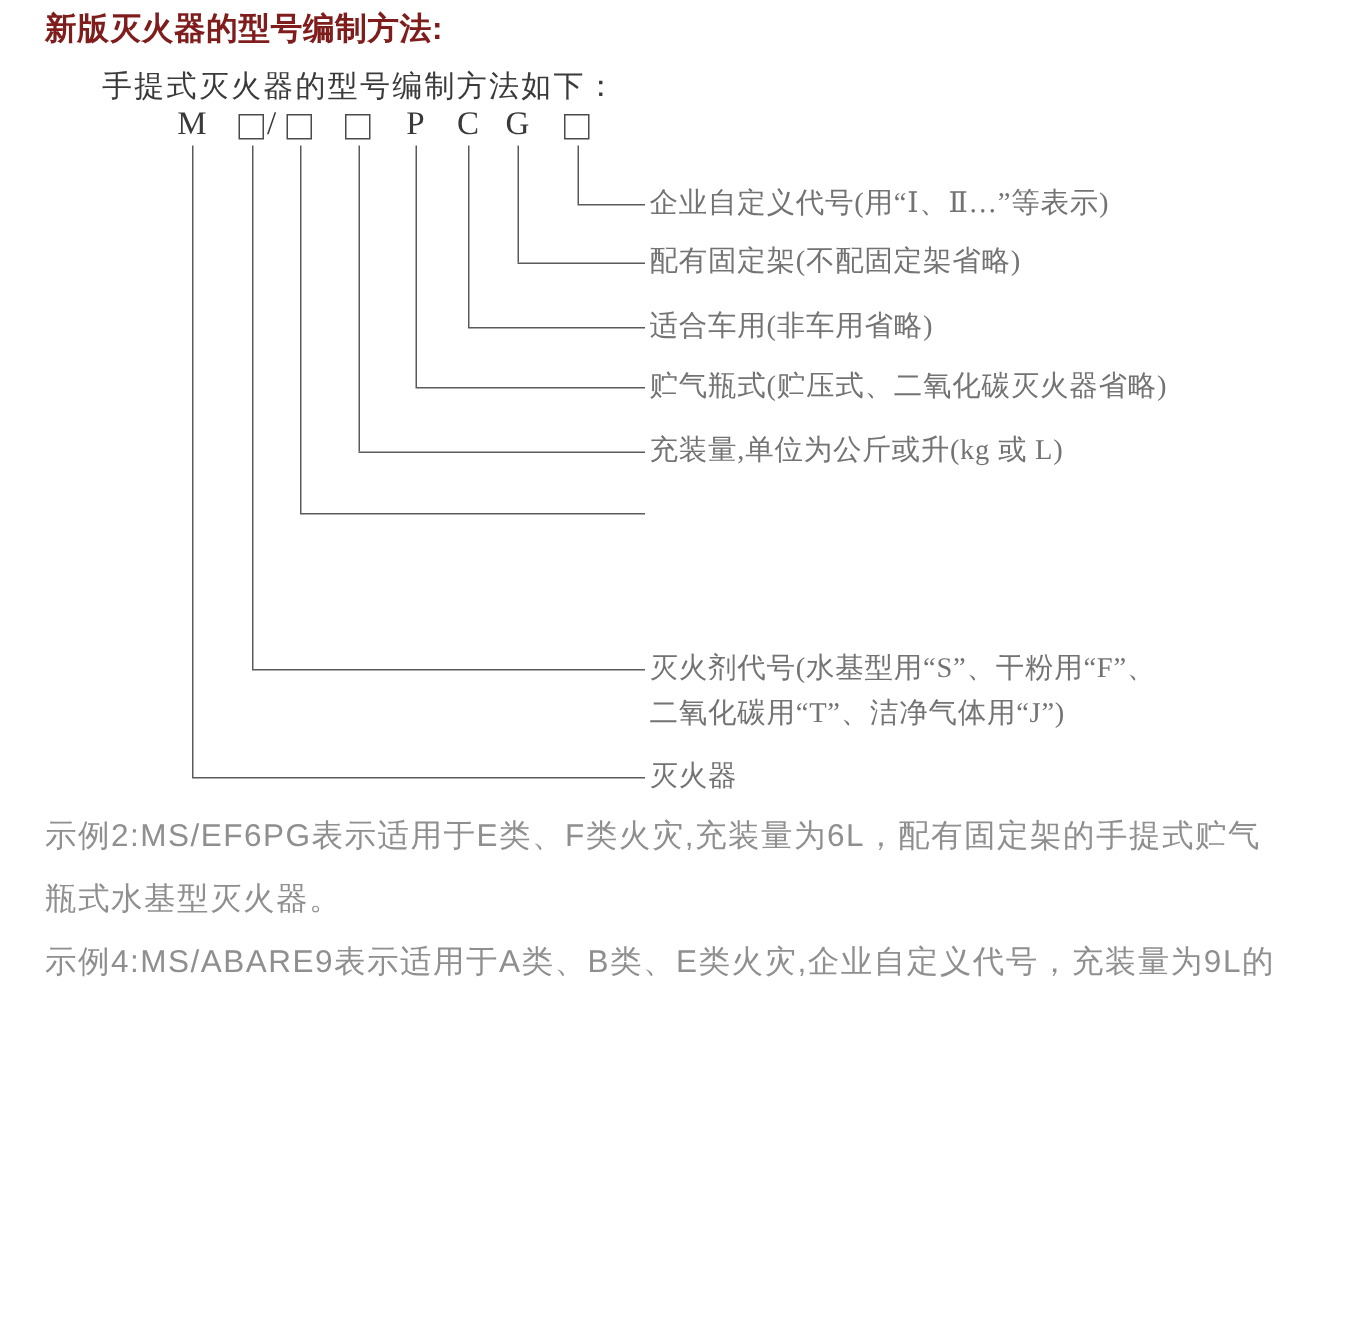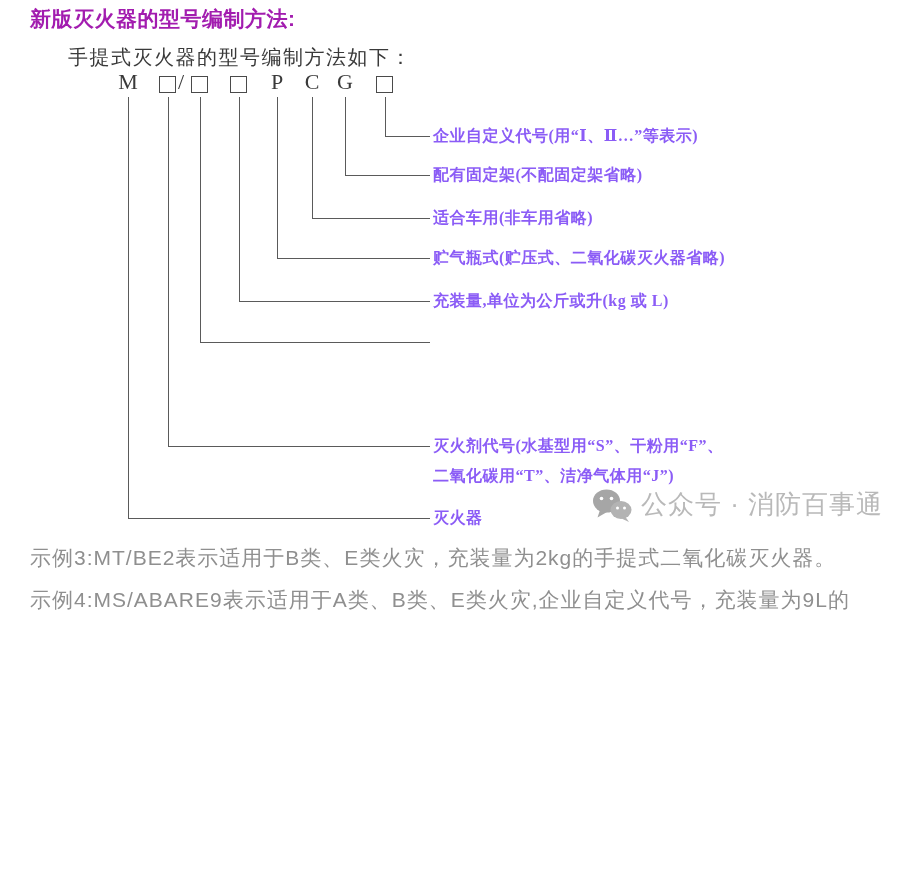--- a/index.html
+++ b/index.html
@@ -11,21 +11,21 @@
     overflow: hidden;
     font-family: "Liberation Sans", sans-serif;
   }
   .page-title {
     position: absolute;
     left: 30px;
     top: 5px;
     margin: 0;
     font-size: 21px;
     font-weight: bold;
-    color: #a21caf;
+    color: #7f1d1d;
     letter-spacing: 0.5px;
     font-family: "Liberation Sans", sans-serif;
   }
   
   .diagram {
     position: absolute;
     left: 0; top: 0;
     width: 907px; height: 535px;
     font-family: "Liberation Serif", "DejaVu Serif", serif;
     color: #3a3a3a;
@@ -50,26 +50,25 @@
     width: 15px;
     height: 15px;
     border: 1.5px solid #4a4a4a;
     background: transparent;
   }
   .vline { position: absolute; width: 1px; background: #5a5a5a; }
   .hline { position: absolute; height: 1px; background: #5a5a5a; }
   .lbl {
     position: absolute;
     left: 433px;
-    font-size: 16px;
+    font-size: 19px;
     line-height: 30px;
     letter-spacing: 0.5px;
     white-space: pre-line;
-    color: #8b5cf6;
-    font-weight: bold;
+    color: #737373;
   }
   
   .watermark {
     position: absolute;
     left: 592px;
     top: 487px;
     display: flex;
     align-items: center;
     gap: 9px;
   }
@@ -135,32 +134,19 @@
     <div class="lbl" style="top:121px">企业自定义代号(用“Ⅰ、Ⅱ…”等表示)</div>
     <div class="lbl" style="top:203px">适合车用(非车用省略)</div>
     <div class="lbl" style="top:160px">配有固定架(不配固定架省略)</div>
     <div class="lbl" style="top:286px">充装量,单位为公斤或升(kg 或 L)</div>
     <div class="lbl" style="top:243px">贮气瓶式(贮压式、二氧化碳灭火器省略)</div>
     <div class="lbl" style="top:431px">灭火剂代号(水基型用“S”、干粉用“F”、
 二氧化碳用“T”、洁净气体用“J”)</div>
     <div class="lbl" style="top:503px">灭火器</div>
   </div>
 
-  <div class="watermark">
-    <svg width="40" height="34" viewBox="0 0 40 34">
-      <ellipse cx="14.5" cy="13" rx="13.5" ry="11.5" fill="#a6a6a6"></ellipse>
-      <polygon points="8,22 5.5,29.5 15,24" fill="#a6a6a6"></polygon>
-      <circle cx="9.5" cy="10.5" r="1.8" fill="#ffffff"></circle>
-      <circle cx="19.5" cy="10.5" r="1.8" fill="#ffffff"></circle>
-      <ellipse cx="29" cy="22" rx="10.5" ry="9" fill="#b3b3b3"></ellipse>
-      <polygon points="33.5,29 37,34 29.5,30.5" fill="#b3b3b3"></polygon>
-      <circle cx="25.5" cy="20" r="1.5" fill="#ffffff"></circle>
-      <circle cx="32.5" cy="20" r="1.5" fill="#ffffff"></circle>
-    </svg>
-    <span class="watermark-text">公众号 · 消防百事通</span>
-  </div>
 
   <div class="bodytext">
-    <p>示例3:MT/BE2表示适用于B类、E类火灾，充装量为2kg的手提式二氧化碳灭火器。</p>
+    <p>示例2:MS/EF6PG表示适用于E类、F类火灾,充装量为6L，配有固定架的手提式贮气瓶式水基型灭火器。</p>
     <p>示例4:MS/ABARE9表示适用于A类、B类、E类火灾,企业自定义代号，充装量为9L的</p>
   </div>
 
 </div>
 
 </body></html>

